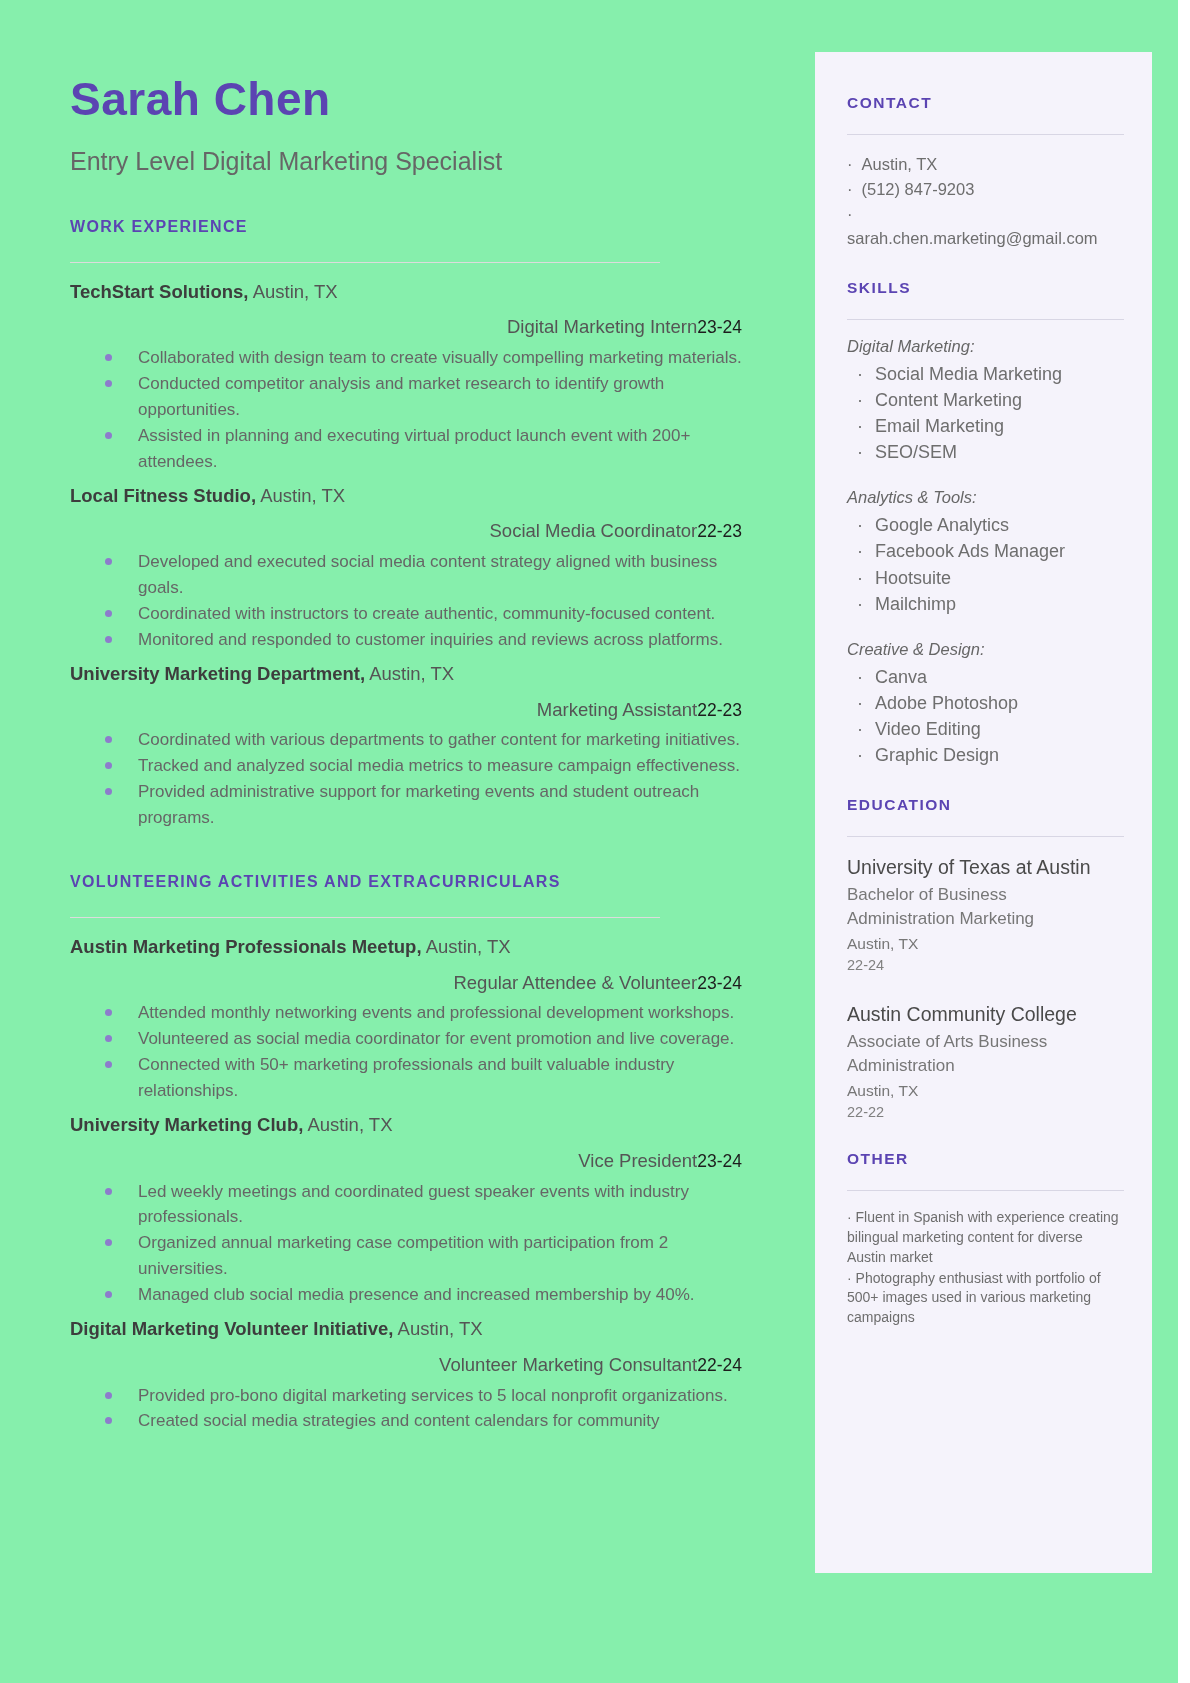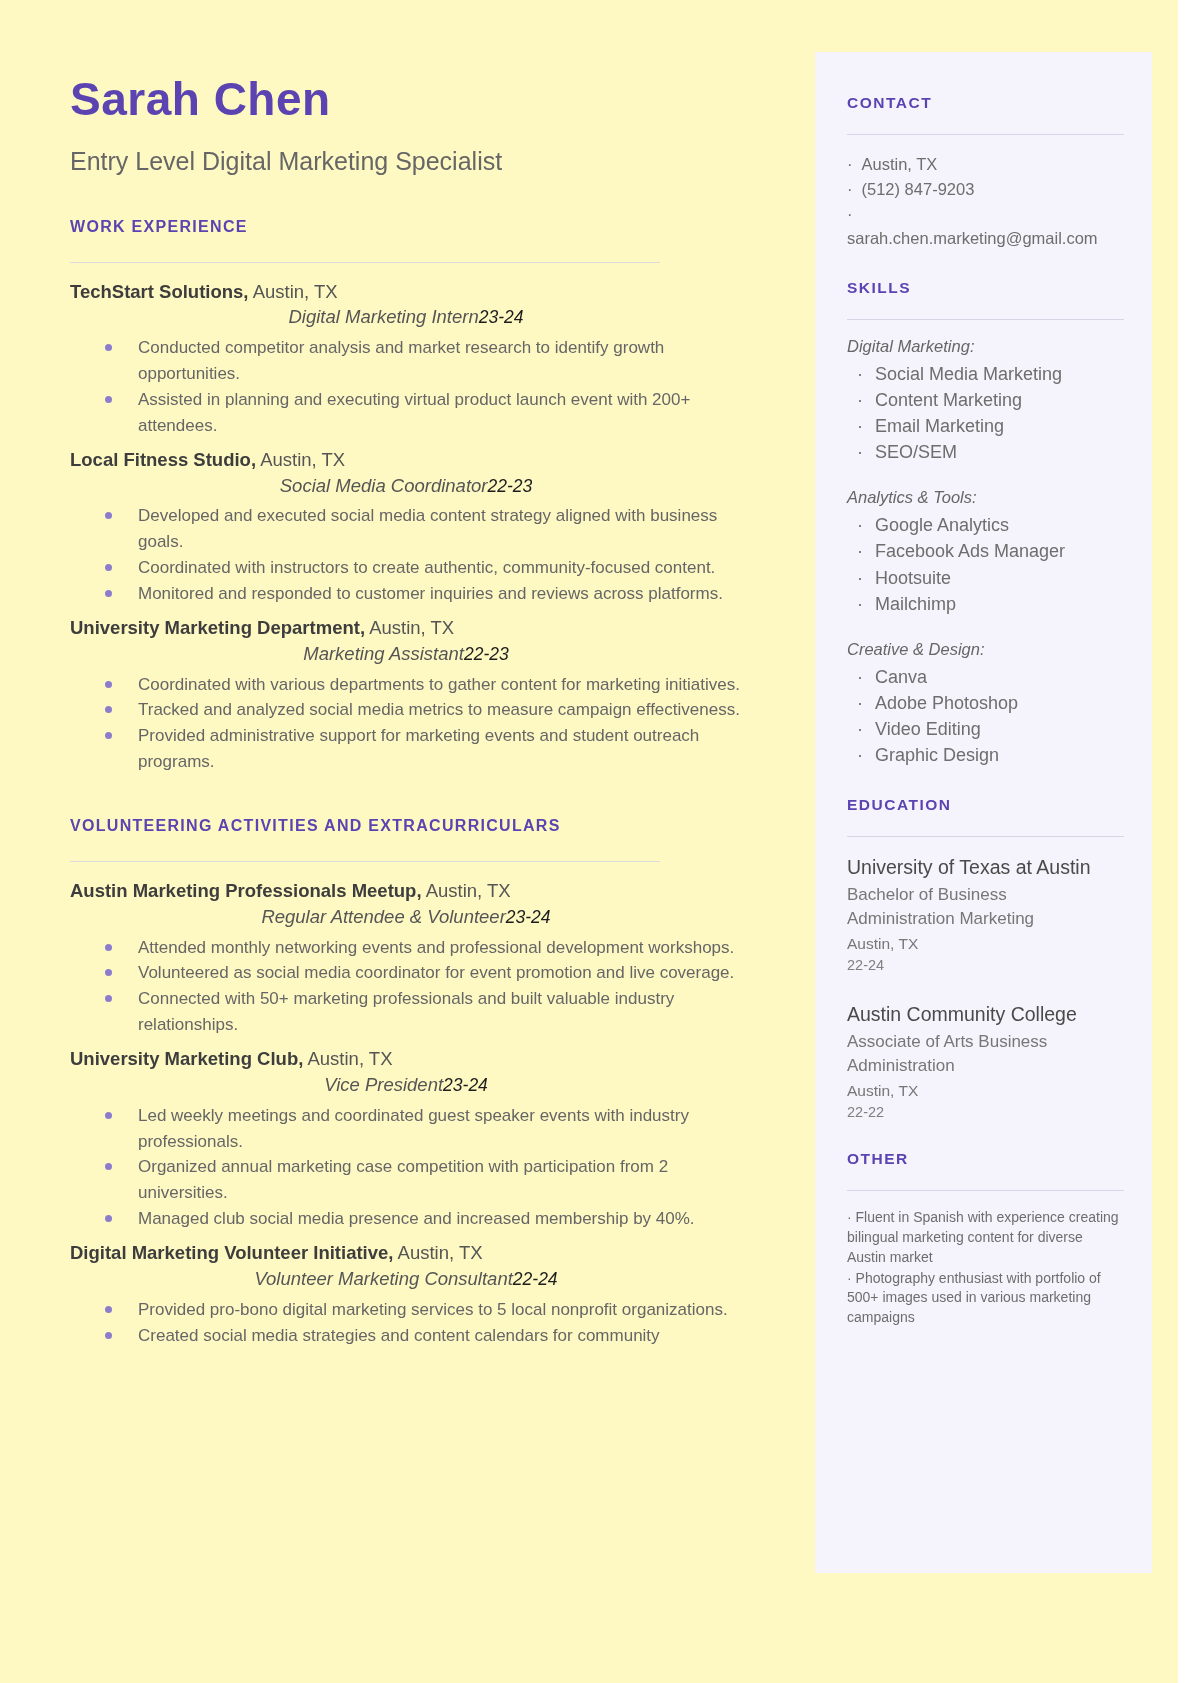--- a/index.html
+++ b/index.html
@@ -2,21 +2,21 @@
 <html><head>
 <meta charset="utf-8">
 <style>
   * { margin:0; padding:0; box-sizing:border-box; }
   html,body { background:#ffffff; }
   body {
     width:1190px; height:1683px;
     font-family:"Liberation Sans", sans-serif;
     position:relative; overflow:hidden;
   }
-  .page { position:relative; width:1178px; height:1683px; background:#fef9c3; }
+  .page { position:relative; width:1178px; height:1683px; background:#86efac; }
 
   
   .left-col { position:absolute; left:70px; top:62px; width:672px; }
   .name {
     font-size:46px; font-weight:bold; color:#5b44b2;
     letter-spacing:0.5px; line-height:1.1; padding-top:12px;
   }
   .headline { margin-top:22px; font-size:25px; font-weight:400; color:#666; }
 
   .section { margin-top:42px; }
@@ -25,22 +25,22 @@
   }
   .rule {
     border:none; border-top:1px solid #dcdcdc;
     width:590px; margin:26px 0 16px 0;
   }
 
   .entry { margin-bottom:2px; }
   .company-line { font-size:18.5px; color:#555; line-height:1.4; }
   .company { font-weight:bold; color:#3d3d3d; }
   .role-line {
-    display:flex; justify-content:center; align-items:baseline;
-    font-size:18.5px; color:#555; line-height:1.4; margin-top:0;font-style:italic;
+    display:flex; justify-content:flex-end; align-items:baseline;
+    font-size:18.5px; color:#555; line-height:1.4; margin-top:10px;
   }
   .dates { font-size:17.5px; color:#1d1d1d; }
 
   ul.bullets { list-style:none; margin:5px 0 8px 0; padding-left:35px; }
   ul.bullets li {
     position:relative; padding-left:33px;
     font-size:17px; color:#666; line-height:1.52;
   }
   ul.bullets li::before {
     content:''; position:absolute; left:0; top:9px;
@@ -110,20 +110,21 @@
         <div class="company-line">
           <span class="company">TechStart Solutions,</span>
           <span>Austin, TX</span>
         </div>
         <div class="role-line">
           <span class="role">Digital Marketing Intern</span>
           <span class="dates">23-24</span>
         </div>
         <ul class="bullets">
 
+        <li>Collaborated with design team to create visually compelling marketing materials.</li>
             <li>Conducted competitor analysis and market research to identify growth opportunities.</li>
             <li>Assisted in planning and executing virtual product launch event with 200+ attendees.</li>
           </ul>
       </div>
 
       <div class="entry">
         <div class="company-line">
           <span class="company">Local Fitness Studio,</span>
           <span>Austin, TX</span>
         </div>

